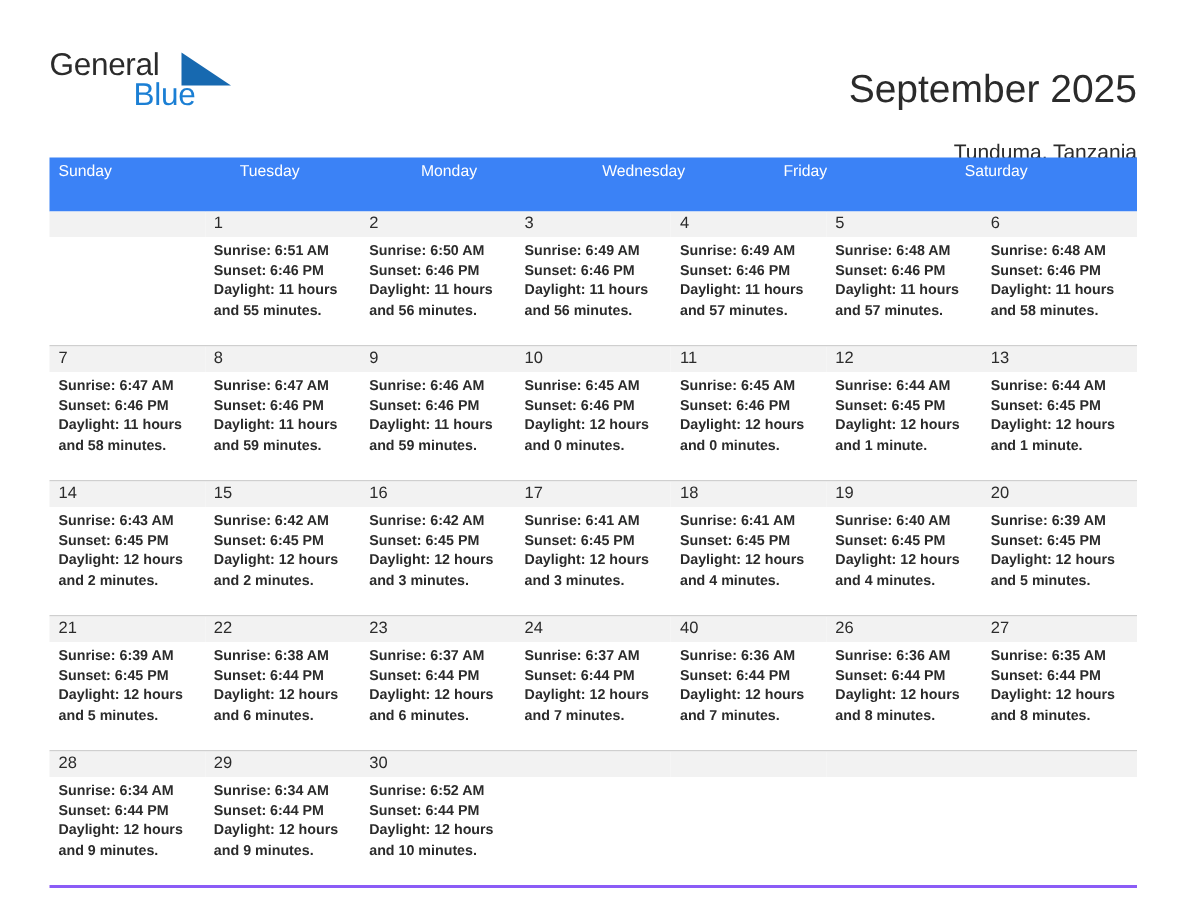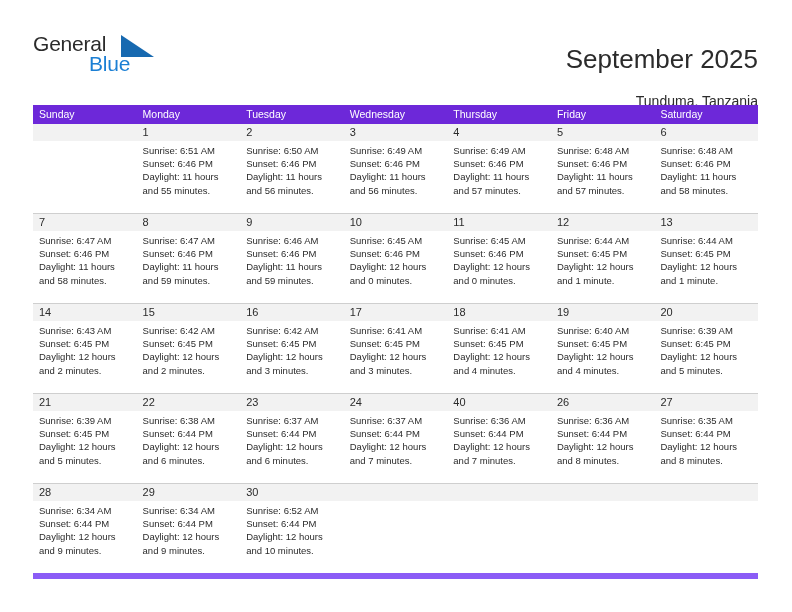--- a/index.html
+++ b/index.html
@@ -90,39 +90,39 @@
 
   
   .calendar {
     position: absolute;
     left: 33px;
     top: 105px;
     width: 725px;
   }
   .weekdays {
     display: flex;
-    background: #6d28d9;
-    height: 19px;
+    background: #3b82f6;
+    height: 36px;
   }
   .weekday {
     flex: 1 1 0;
     color: #ffffff;
     font-size: 10.5px;
     line-height: 19px;
     padding-left: 6px;
     box-sizing: border-box;
     white-space: nowrap;
   }
 
   .week {
     display: flex;
     border-bottom: 1px solid #cfcfcf;
   }
   .week:last-child {
-    border-bottom: 6px solid #8b5cf6;
+    border-bottom: 2px solid #8b5cf6;
   }
   .day-cell {
     flex: 1 1 0;
     box-sizing: border-box;
     min-height: 89px;
     position: relative;
   }
   .day-num-bar {
     background: #f2f2f2;
     height: 17px;
@@ -133,20 +133,21 @@
     box-sizing: border-box;
   }
   .day-cell.empty .day-num-bar {
     background: #f2f2f2;
   }
   .day-body {
     padding: 3px 6px 0 6px;
     font-size: 9.5px;
     line-height: 13.2px;
     color: #2b2b2b;
+    font-weight: bold;
   }
   .day-body div {
     white-space: nowrap;
   }
 </style>
 </head>
 <body>
 
 <div class="page">
 
@@ -161,24 +162,23 @@
     <div class="title-block">
       <div class="cal-title">September 2025</div>
       <div class="cal-subtitle">Tunduma, Tanzania</div>
     </div>
 
   </div>
 
   <div class="calendar">
     <div class="weekdays">
       <div class="weekday">Sunday</div>
+      <div class="weekday">Tuesday</div>
       <div class="weekday">Monday</div>
-      <div class="weekday">Tuesday</div>
       <div class="weekday">Wednesday</div>
-      <div class="weekday">Thursday</div>
       <div class="weekday">Friday</div>
       <div class="weekday">Saturday</div>
     </div>
 
     <div id="weeks-container">
         <div class="week">
           <div class="day-cell empty">
             <div class="day-num-bar"></div>
             <div class="day-body">
               <div></div>

